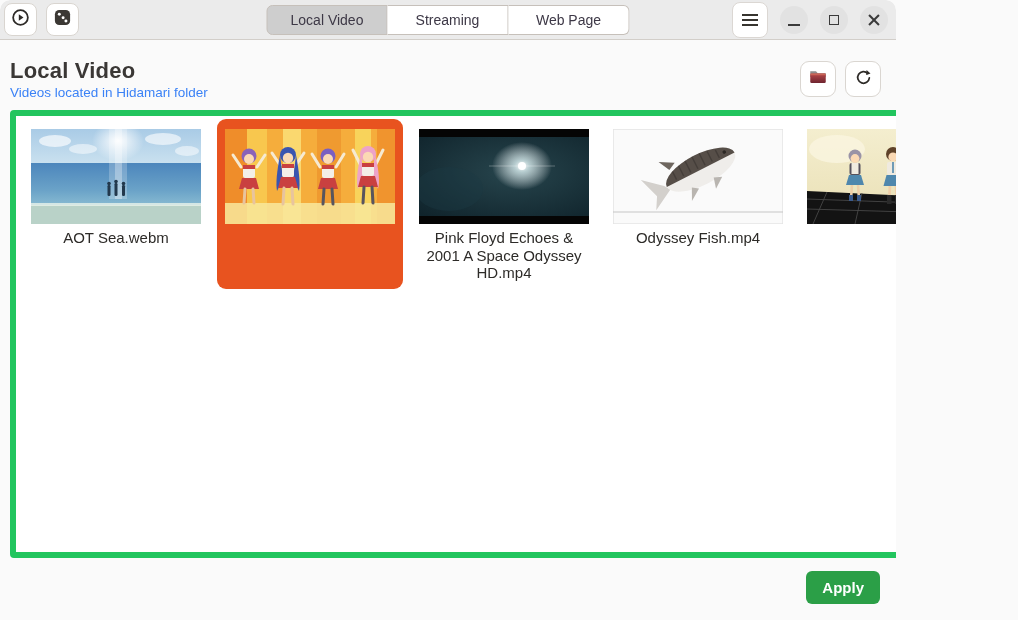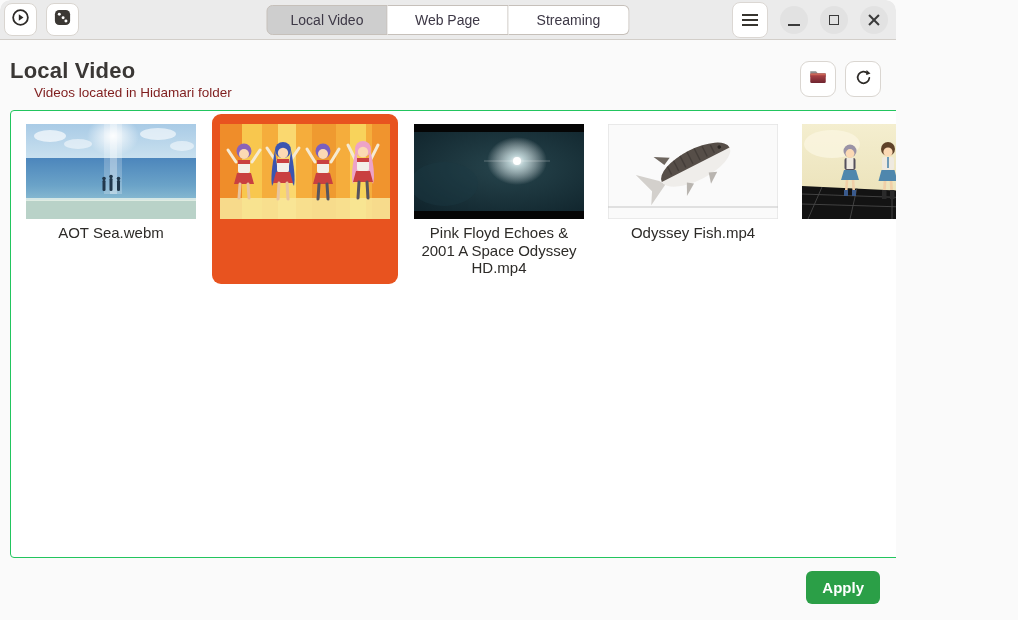--- a/index.html
+++ b/index.html
@@ -25,28 +25,28 @@
   .hamburger { width:16px; height:2px; background:#37342f; box-shadow:0 -5px 0 #37342f, 0 5px 0 #37342f; }
   .win-circle { width:28px; height:28px; border-radius:50%; background:#e2e2e2; position:relative; cursor:pointer; }
   .min-glyph { position:absolute; left:8px; width:12px; height:2px; background:#3a3a3a; bottom:8px; }
   .max-glyph { position:absolute; left:9px; top:9px; width:10px; height:10px; border:1.6px solid #3a3a3a; }
   .close-glyph-a, .close-glyph-b { position:absolute; left:7px; top:13px; width:14px; height:2px; background:#3a3a3a; }
   .close-glyph-a { transform:rotate(45deg); }
   .close-glyph-b { transform:rotate(-45deg); }
 
   
   .page-title { position:absolute; left:10px; top:58px; font-size:22px; font-weight:700; color:#3a3735; letter-spacing:0.2px; }
-  .page-subtitle { position:absolute; left:10px; top:85px; font-size:13.5px; color:#7f1d1d;margin-left:24px; }
+  .page-subtitle { position:absolute; left:10px; top:85px; font-size:13.5px; color:#3b82f6; }
   .ph-buttons { position:absolute; right:15px; top:61px; display:flex; gap:9px; }
   .tool-btn { width:36px; height:36px; background:#ffffff; border:1px solid #dad6d1; border-radius:9px;
               display:flex; align-items:center; justify-content:center; cursor:pointer; }
 
   
   .panel { position:absolute; left:10px; top:110px; width:992px; height:448px; background:#ffffff;
-           border:1px solid #22c55e; border-radius:4px; }
+           border:6px solid #22c55e; border-radius:4px; }
   .grid { display:flex; padding:3px 0 0 7px; }
   .tile { width:186px; min-height:170px; margin-right:8px; border-radius:9px; padding-top:10px; text-align:center; cursor:pointer; }
   .tile.selected { background:#e8531f; height:170px; }
   .thumb { display:block; width:170px; height:95px; margin:0 auto; }
   .tile-label { margin-top:5px; font-size:15px; line-height:17.5px; color:#2d2b28; padding:0 6px; }
   .tile.selected .tile-label { color:#ffffff; }
 
   
   .apply-btn { position:absolute; right:16px; bottom:16px; min-width:70px; height:33px; padding:4px 16px;
                background:#2b9f47; border:none; border-radius:6px; color:#ffffff; font-size:15px; font-weight:700;
@@ -74,22 +74,22 @@
             <circle cx="5.3" cy="5.3" r="1.25" fill="#ffffff"></circle>
             <circle cx="8.5" cy="8.3" r="1.25" fill="#ffffff"></circle>
             <circle cx="10.9" cy="11" r="1.25" fill="#ffffff"></circle>
           </svg>
         </span>
       </div>
     </div>
 
     <div class="tab-group">
       <div class="tab active">Local Video</div>
+      <div class="tab">Streaming</div>
       <div class="tab">Web Page</div>
-      <div class="tab">Streaming</div>
     </div>
 
     <div class="hb-right">
       <div class="menu-btn">
         <div class="hamburger"></div>
       </div>
       <div class="win-circle">
         <div class="min-glyph"></div>
       </div>
       <div class="win-circle">

